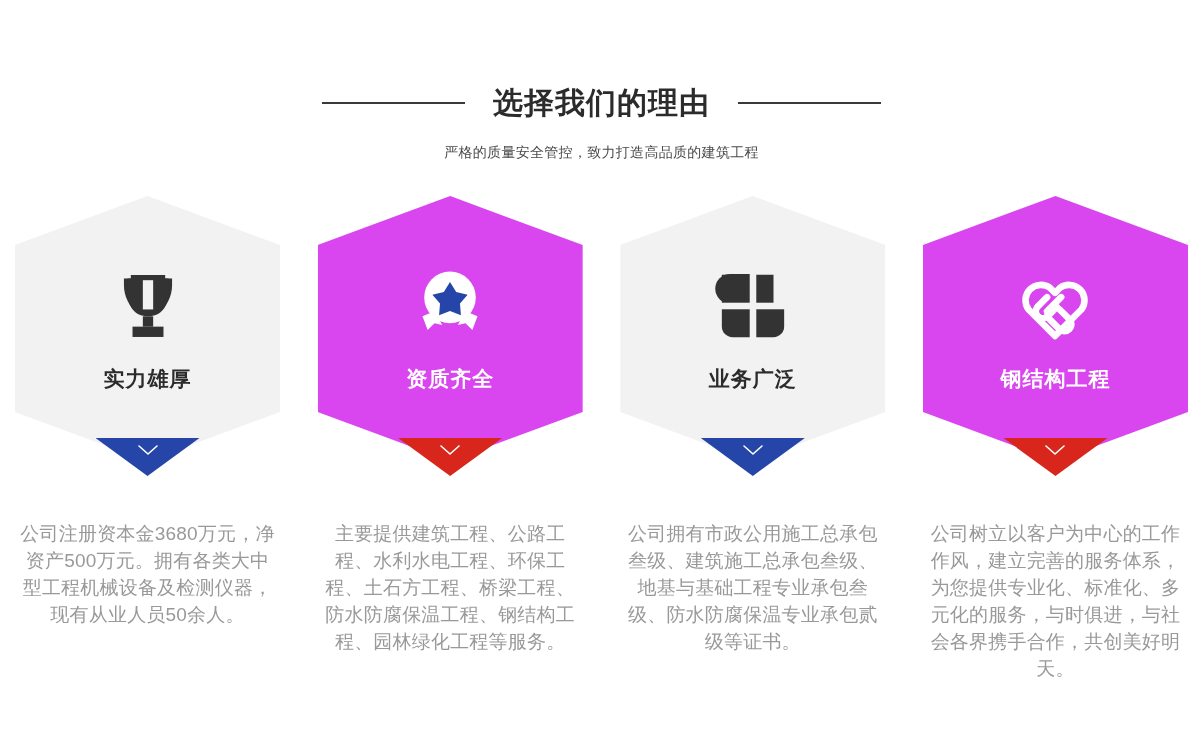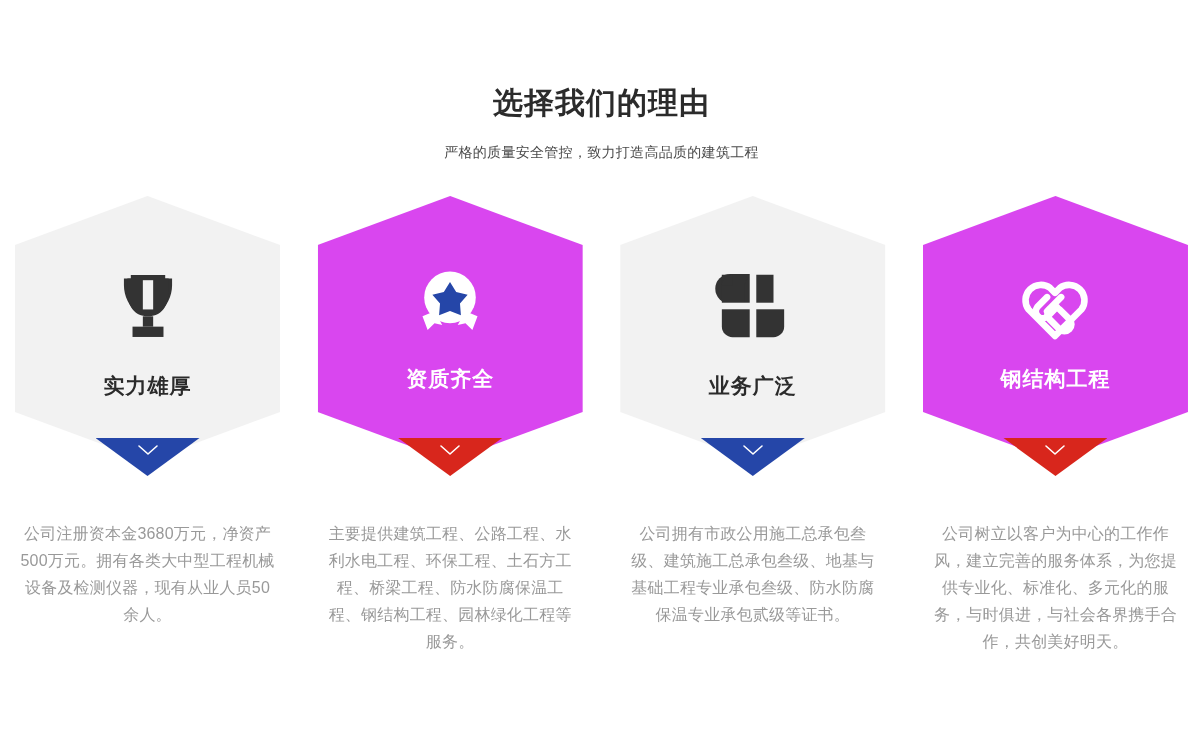--- a/index.html
+++ b/index.html
@@ -27,21 +27,20 @@
     width: 1203px;
     text-align: center;
   }
 
   .title-row {
     display: flex;
     align-items: center;
     justify-content: center;
     gap: 28px;
     height: 46px;
-    flex-direction: column;
   }
 
   .title-rule {
     width: 143px;
     height: 2px;
     background: #3a3a3a;
   }
 
   .main-title {
     font-size: 30px;
@@ -93,21 +92,20 @@
     clip-path: polygon(50% 0%, 100% 18.5%, 100% 81.5%, 50% 100%, 0% 81.5%, 0% 18.5%);
     display: flex;
     flex-direction: column;
     align-items: center;
     justify-content: flex-start;
   }
 
   .hex.light {
     background: #f2f2f2;
     filter: drop-shadow(0 2px 5px rgba(0,0,0,0.07));
-    gap: 7px;
   }
 
   .hex.blue {
     background: #d946ef;
     filter: drop-shadow(0 2px 5px rgba(0,0,0,0.10));
   }
 
   .hex-icon {
     margin-top: 62px;
     width: 96px;
@@ -154,21 +152,21 @@
     left: 0;
     width: 1203px;
     display: flex;
     justify-content: space-between;
     padding: 0 6px;
   }
 
   .desc {
     width: 283px;
     text-align: center;
-    font-size: 16px;
+    font-size: 19px;
     line-height: 27px;
     color: #999999;
     letter-spacing: 0.2px;
     padding: 0 12px;
   }
 </style>
 </head>
 <body>
 
 <div class="page">

